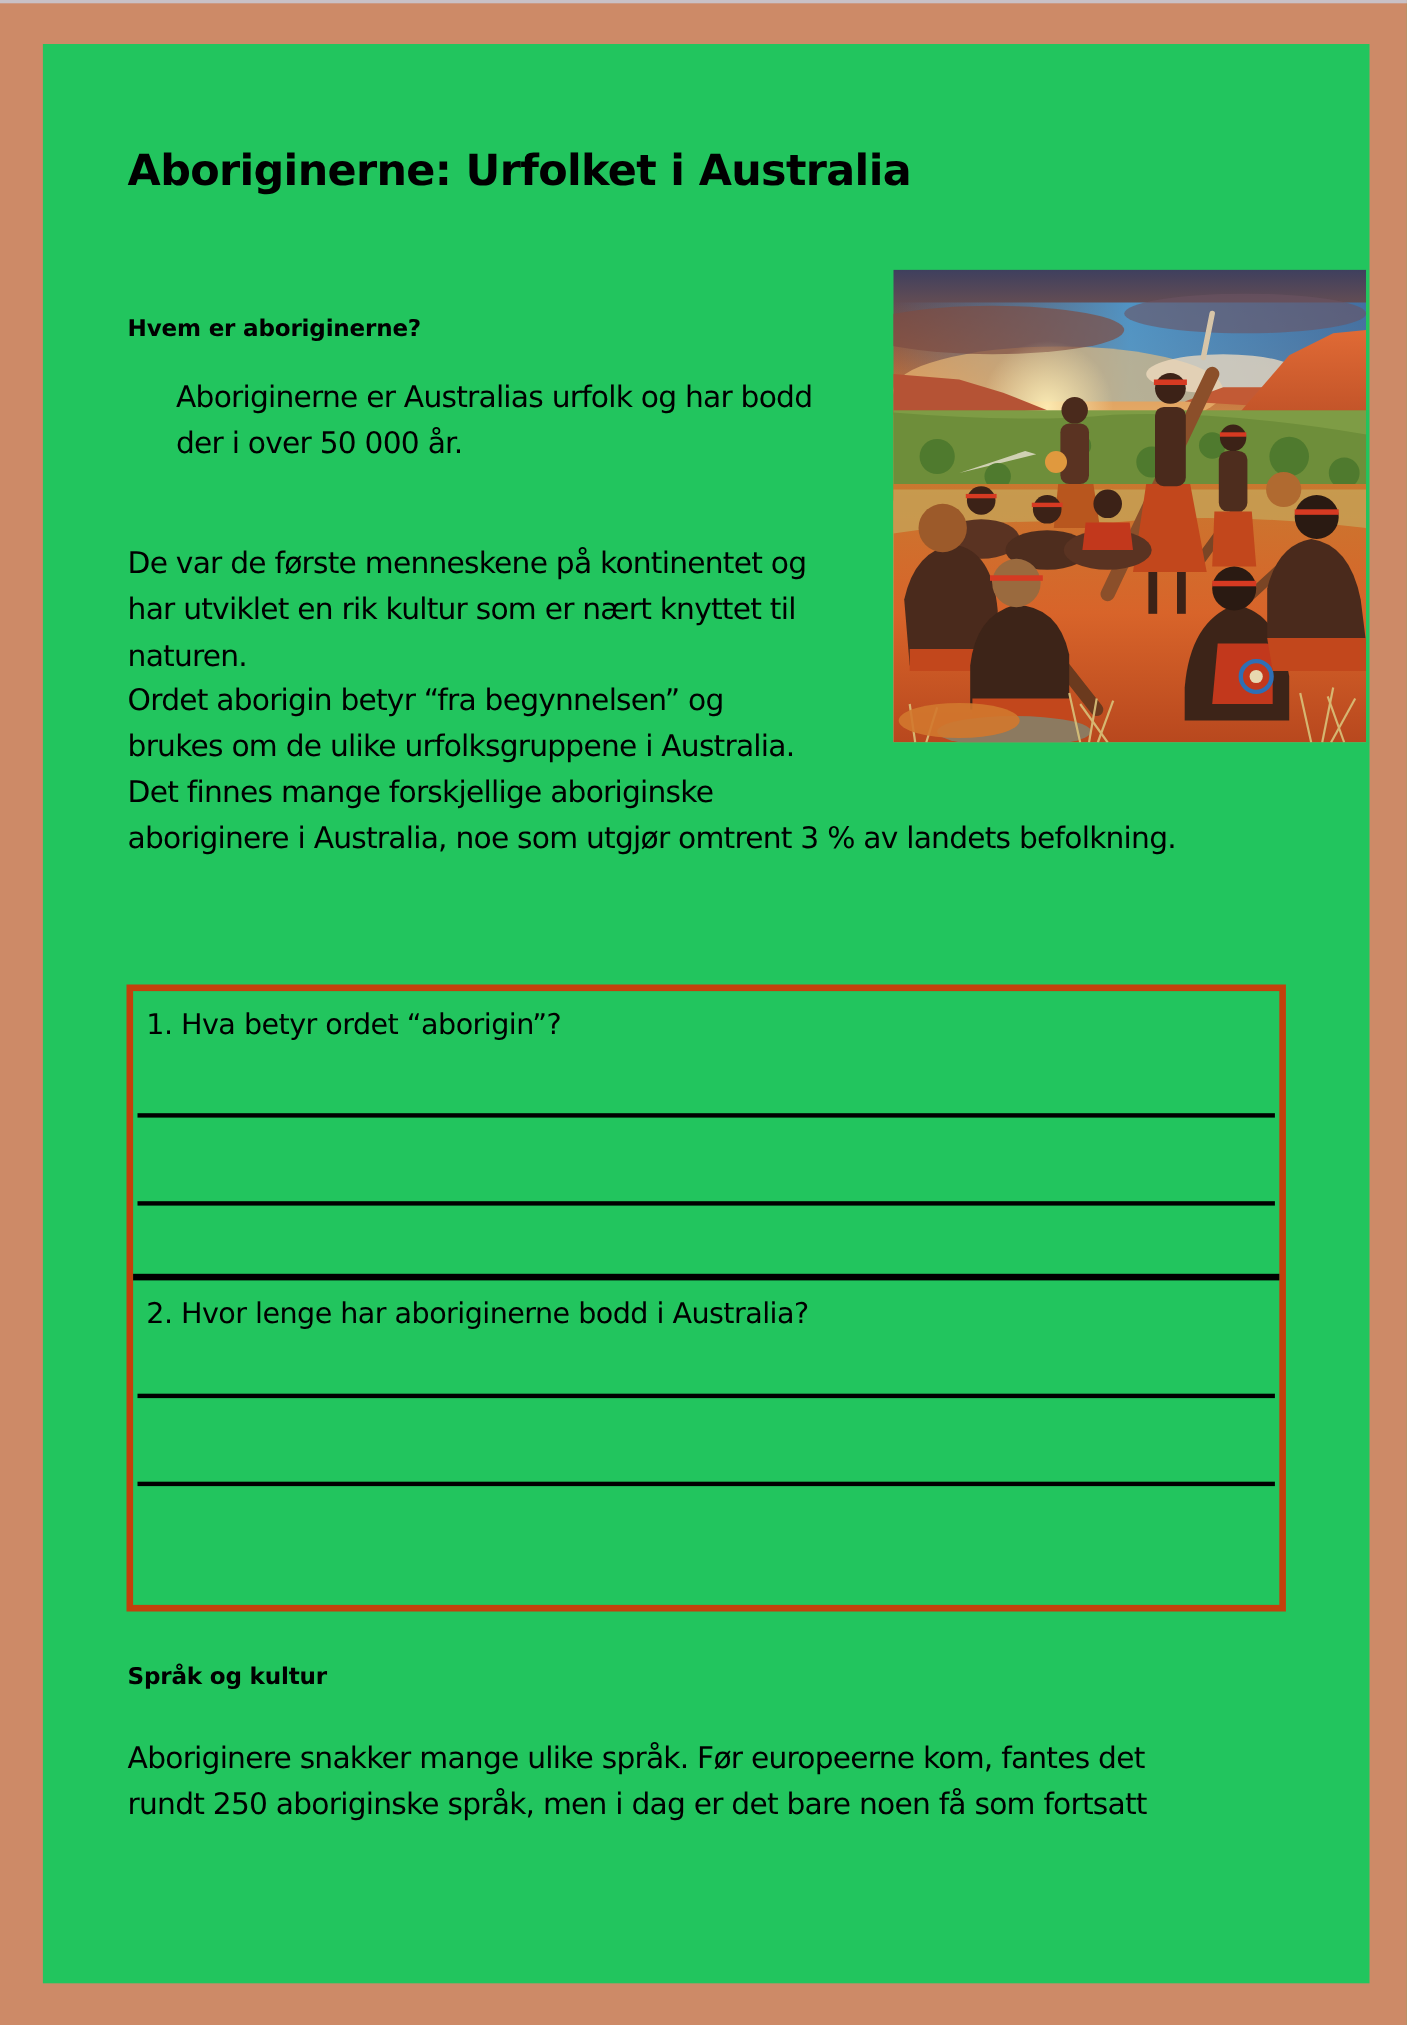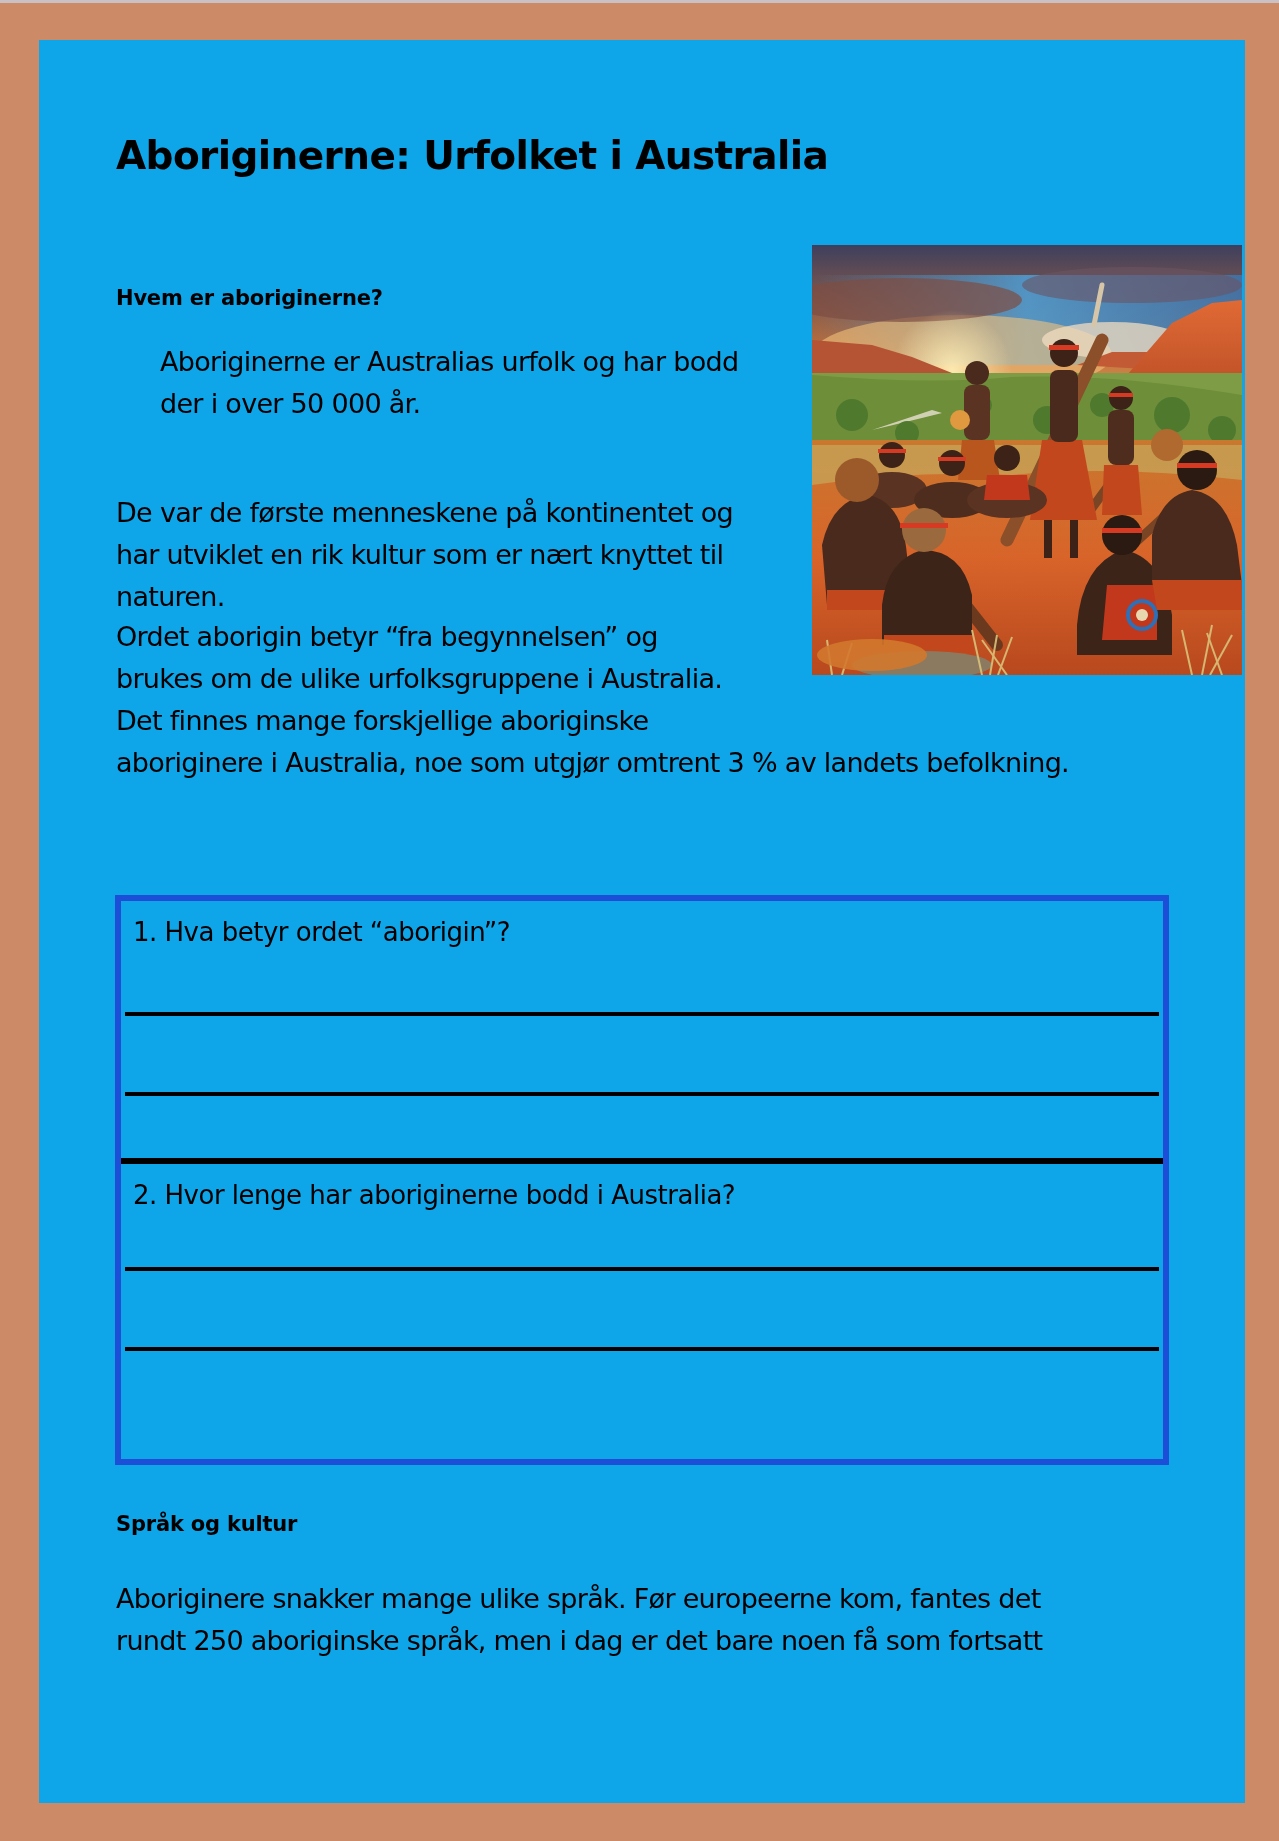--- a/index.html
+++ b/index.html
@@ -9,21 +9,21 @@
       background: #CD8A67;
       font-family: "DejaVu Sans", "Liberation Sans", sans-serif;
       color: #000;
     }
     .top-strip {
       position: absolute; left: 0; top: 0; width: 1279px; height: 3px;
       background: #C9C1C6;
     }
     .page {
       position: absolute; left: 39px; top: 40px; width: 1206px; height: 1763px;
-      background: #0ea5e9;
+      background: #22c55e;
       overflow: visible;
     }
     .abs { position: absolute; white-space: nowrap; }
     .title {
       left: 77px; top: 92px;
       font-size: 39px; font-weight: bold; letter-spacing: -0.6px;
       line-height: 48px;
     }
     .h2 {
       font-size: 21px; font-weight: bold; letter-spacing: -0.2px;
@@ -42,21 +42,21 @@
     .p3 { top: 576px; }
     .p4 { top: 1538px; }
 
     .hero-image {
       position: absolute; left: 773px; top: 205px; width: 430px; height: 430px;
       overflow: hidden;
     }
 
     .qbox {
       position: absolute; left: 76px; top: 855px; width: 1054px; height: 570px;
-      border: 6px solid #1d4ed8;
+      border: 6px solid #c2410c;
     }
     .qblock { position: absolute; left: 0; width: 100%; }
     .qblock-1 { top: 0; height: 257px; }
     .qblock-2 { top: 263px; height: 254px; }
     .qdivider {
       position: absolute; left: 0; top: 257px; width: 100%; height: 6px; background: #000;
     }
     .qtext {
       position: absolute; left: 12px; top: 14px;
       font-size: 26px; line-height: 34px; letter-spacing: -0.5px; white-space: nowrap;

